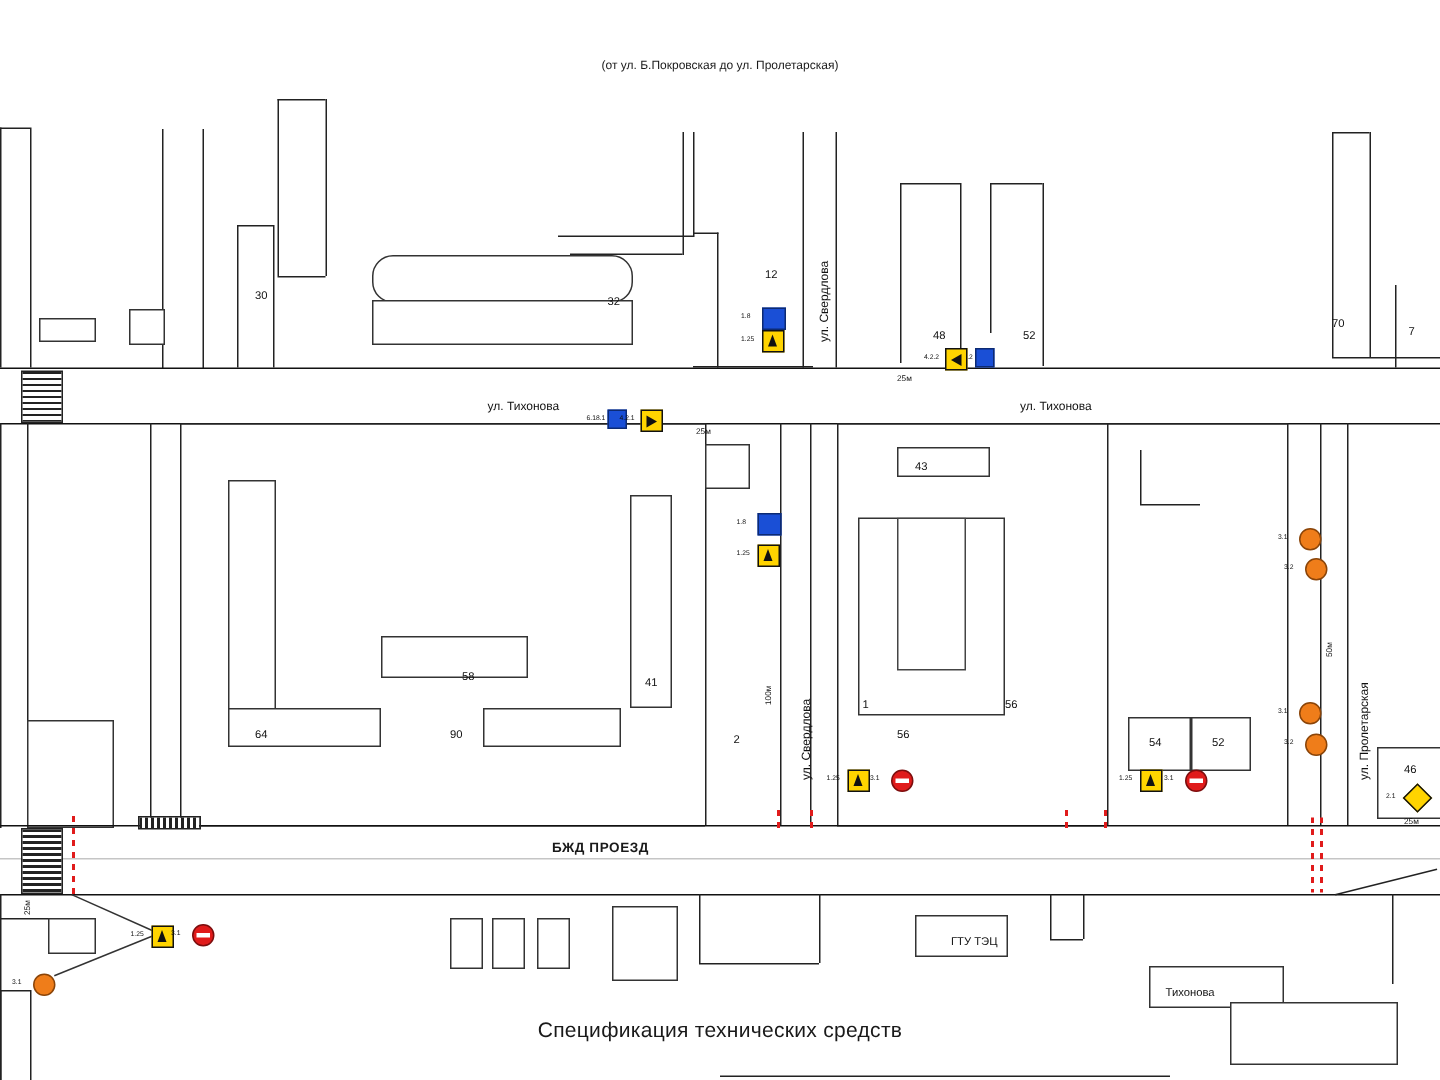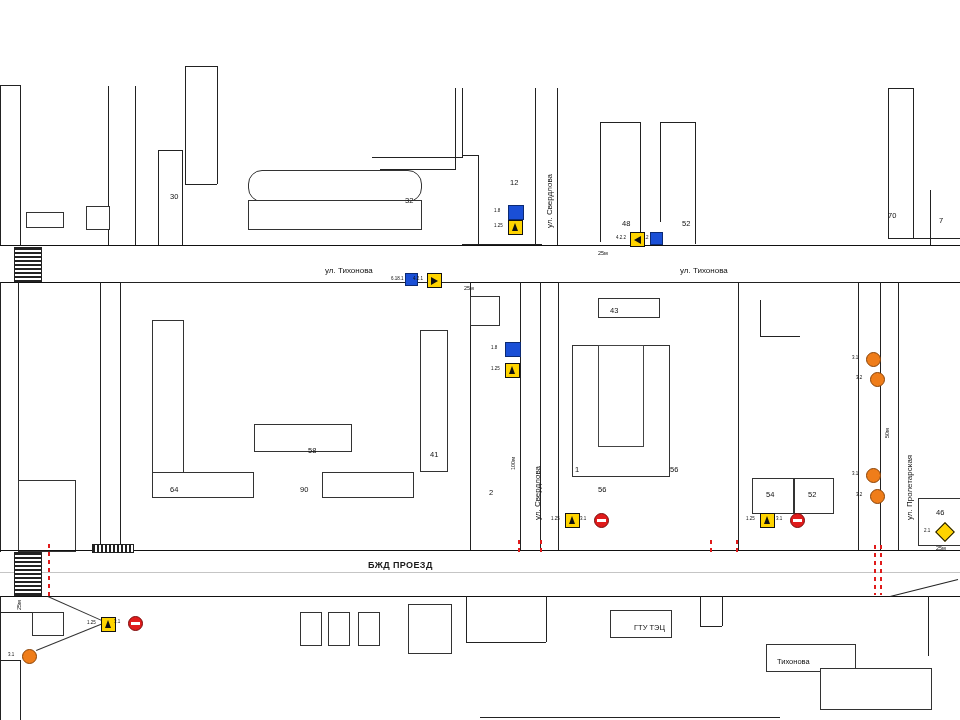--- a/index.html
+++ b/index.html
@@ -65,20 +65,21 @@
   .sign-yellowdiamond{width:12px;height:12px;background:#ffd400;border:1px solid #111;transform:rotate(45deg);}
   .sign-orange{width:13px;height:13px;border-radius:50%;background:#ef7d1a;border:1px solid #8a4408;}
   .sign-cap{position:absolute;font-size:4.5px;color:#111;white-space:nowrap;}
   .leader{position:absolute;background:#333;height:1px;transform-origin:0 0;}
 </style>
 </head>
 <body>
 
 <div id="stage">
 
+  <div class="abs title-sub" style="top:39px">(от ул. Б.Покровская до ул. Пролетарская)</div>
 
   <div class="ln lnv" style="left:0px;top:85px;height:160px;"></div>
   <div class="ln lnh" style="left:0px;top:85px;width:20px;"></div>
   <div class="ln lnv" style="left:20px;top:85px;height:160px;"></div>
 
   <div class="ln lnv" style="left:108px;top:86px;height:160px;"></div>
   <div class="ln lnv" style="left:135px;top:86px;height:160px;"></div>
 
   <div class="ln lnv" style="left:185px;top:66px;height:118px;"></div>
   <div class="ln lnh" style="left:185px;top:66px;width:32px;"></div>
@@ -327,15 +328,16 @@
         <div class="sign-cap" style="left: -14px; top: 3px;">3.1</div>
       </div>
       <div class="sign" style="left: 22px; top: 649px;">
         <div class="sign-orange"></div>
         <div class="sign-cap" style="left: -14px; top: 3px;">3.1</div>
       </div>
     </div>
 
   <div class="bigroad" style="left:368px;top:560px;">БЖД ПРОЕЗД</div>
 
+  <div class="abs footer-title" style="top:678px">Спецификация технических средств</div>
   <div class="ln lnh" style="left:480px;top:717px;width:300px;"></div>
 
 </div>
 
 </body></html>

